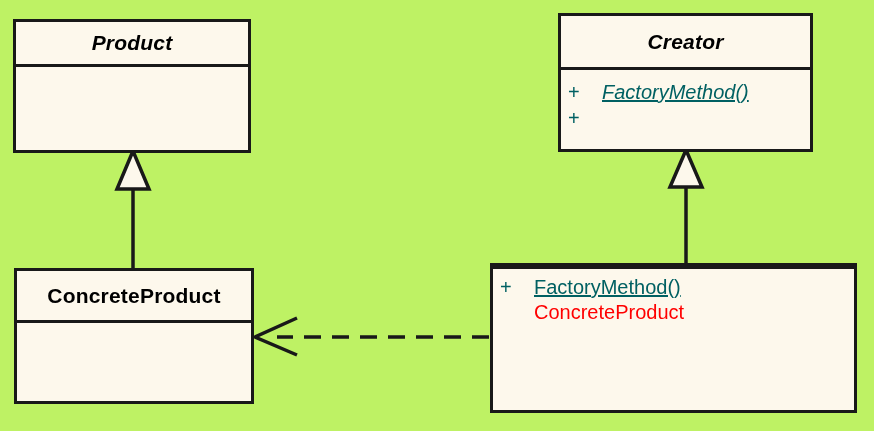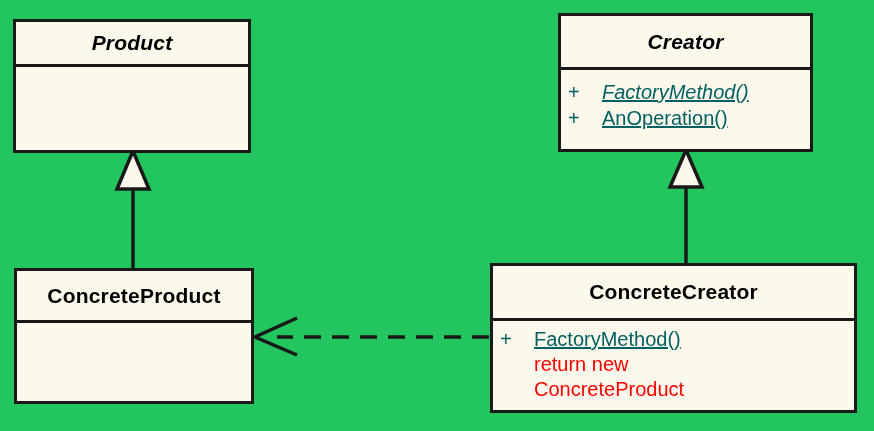--- a/index.html
+++ b/index.html
@@ -7,21 +7,21 @@
     padding: 0;
     background: #ffffff;
   }
   body {
     font-family: "Liberation Sans", sans-serif;
   }
   #diagram {
     position: relative;
     width: 874px;
     height: 431px;
-    background: #22c55e;
+    background: #bef264;
     overflow: hidden;
   }
 
   
   .uml-class {
     position: absolute;
     box-sizing: border-box;
     background: #FDF8EC;
     border: 3px solid #191919;
     display: flex;
@@ -190,38 +190,35 @@
   <div class="uml-class" id="box-creator">
     <div class="uml-header abstract">Creator</div>
     <div class="uml-divider"></div>
     <div class="uml-compartment">
       <div class="member-row">
         <span class="member-vis">+</span>
         <span class="member-name abstract">FactoryMethod()</span>
       </div>
       <div class="member-row">
         <span class="member-vis">+</span>
-        <span class="member-name">AnOperation()</span>
       </div>
     </div>
   </div>
 
   <div class="uml-class" id="box-concreteproduct">
     <div class="uml-header">ConcreteProduct</div>
     <div class="uml-divider"></div>
     <div class="uml-compartment"></div>
   </div>
 
   <div class="uml-class" id="box-concretecreator">
-    <div class="uml-header">ConcreteCreator</div>
     <div class="uml-divider"></div>
     <div class="uml-compartment">
       <div class="member-row">
         <span class="member-vis">+</span>
         <span class="member-name">FactoryMethod()</span>
       </div>
-      <div class="member-note">return new</div>
       <div class="member-note">ConcreteProduct</div>
     </div>
   </div>
 
 
 </div>
 
 </body></html>

